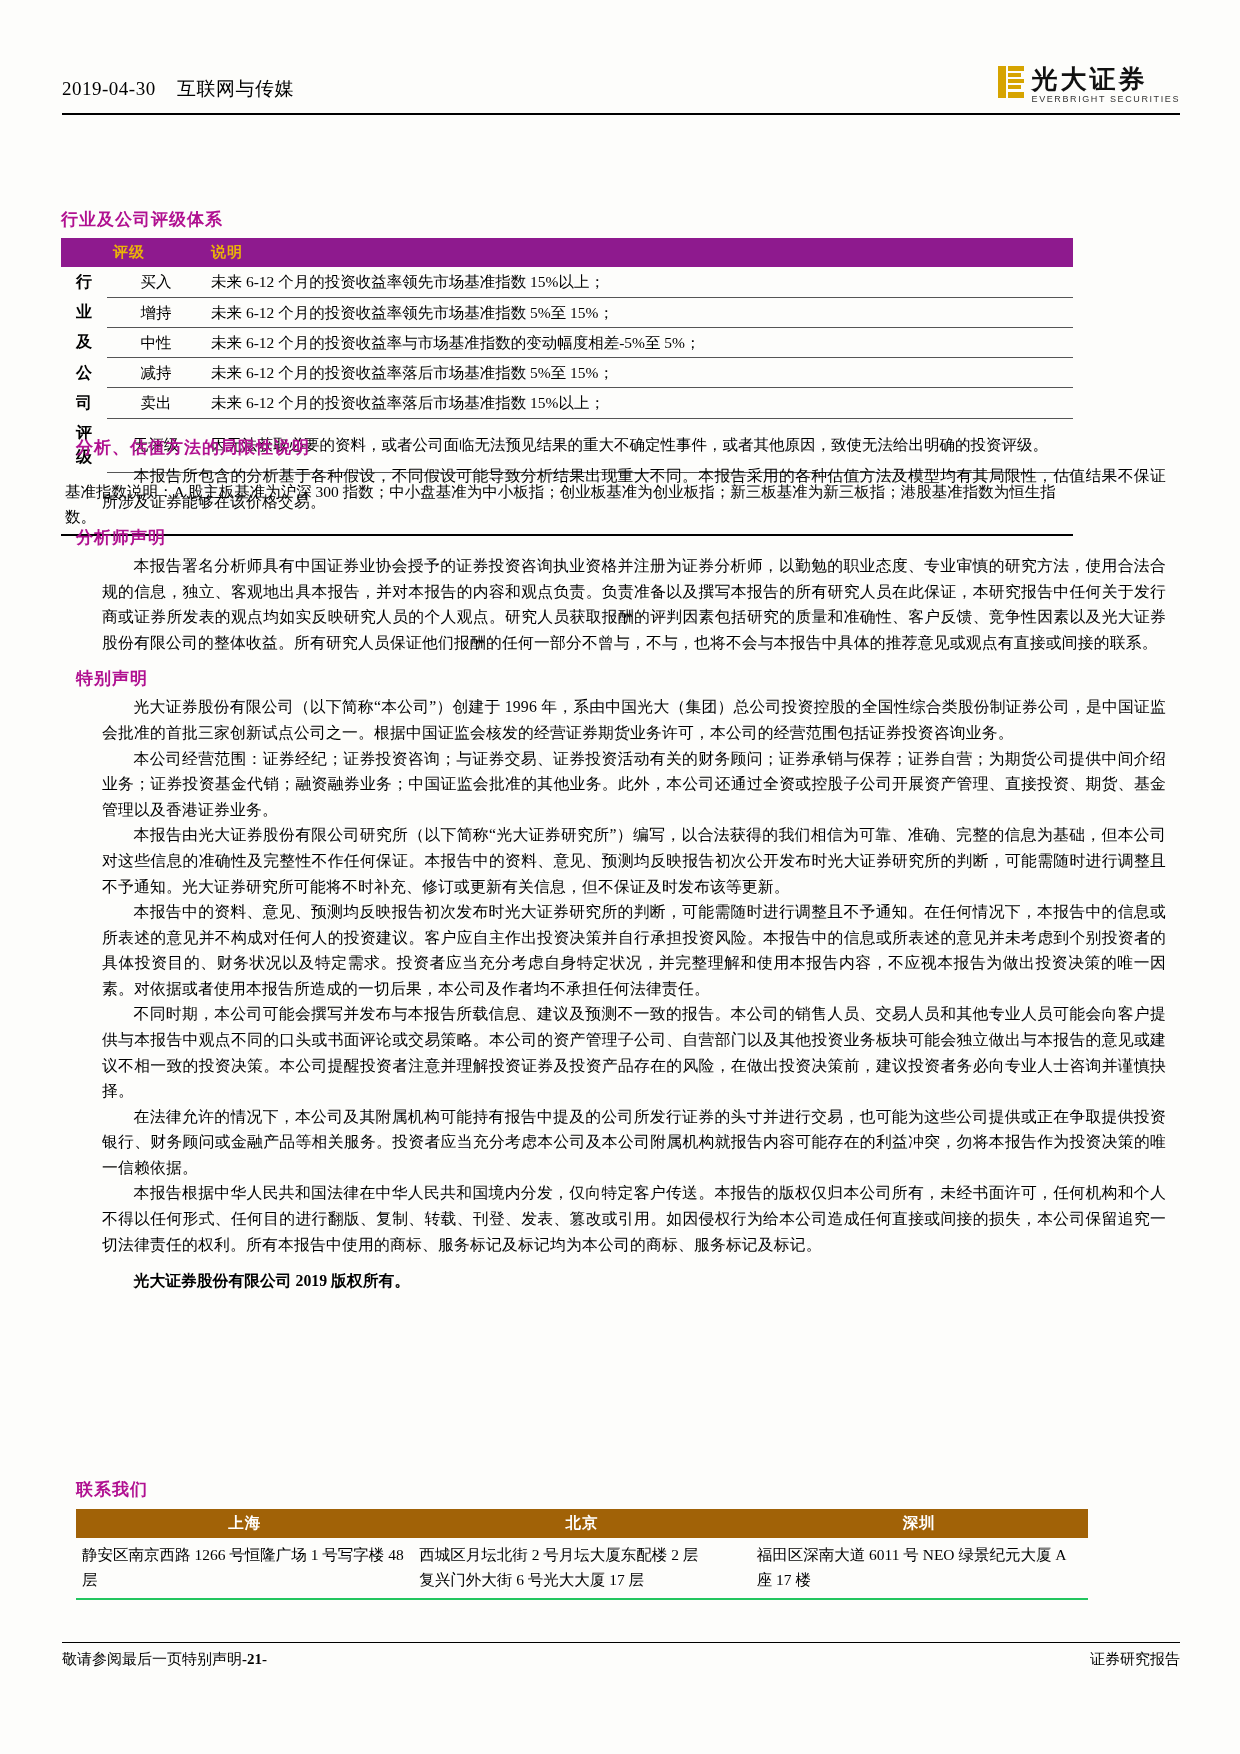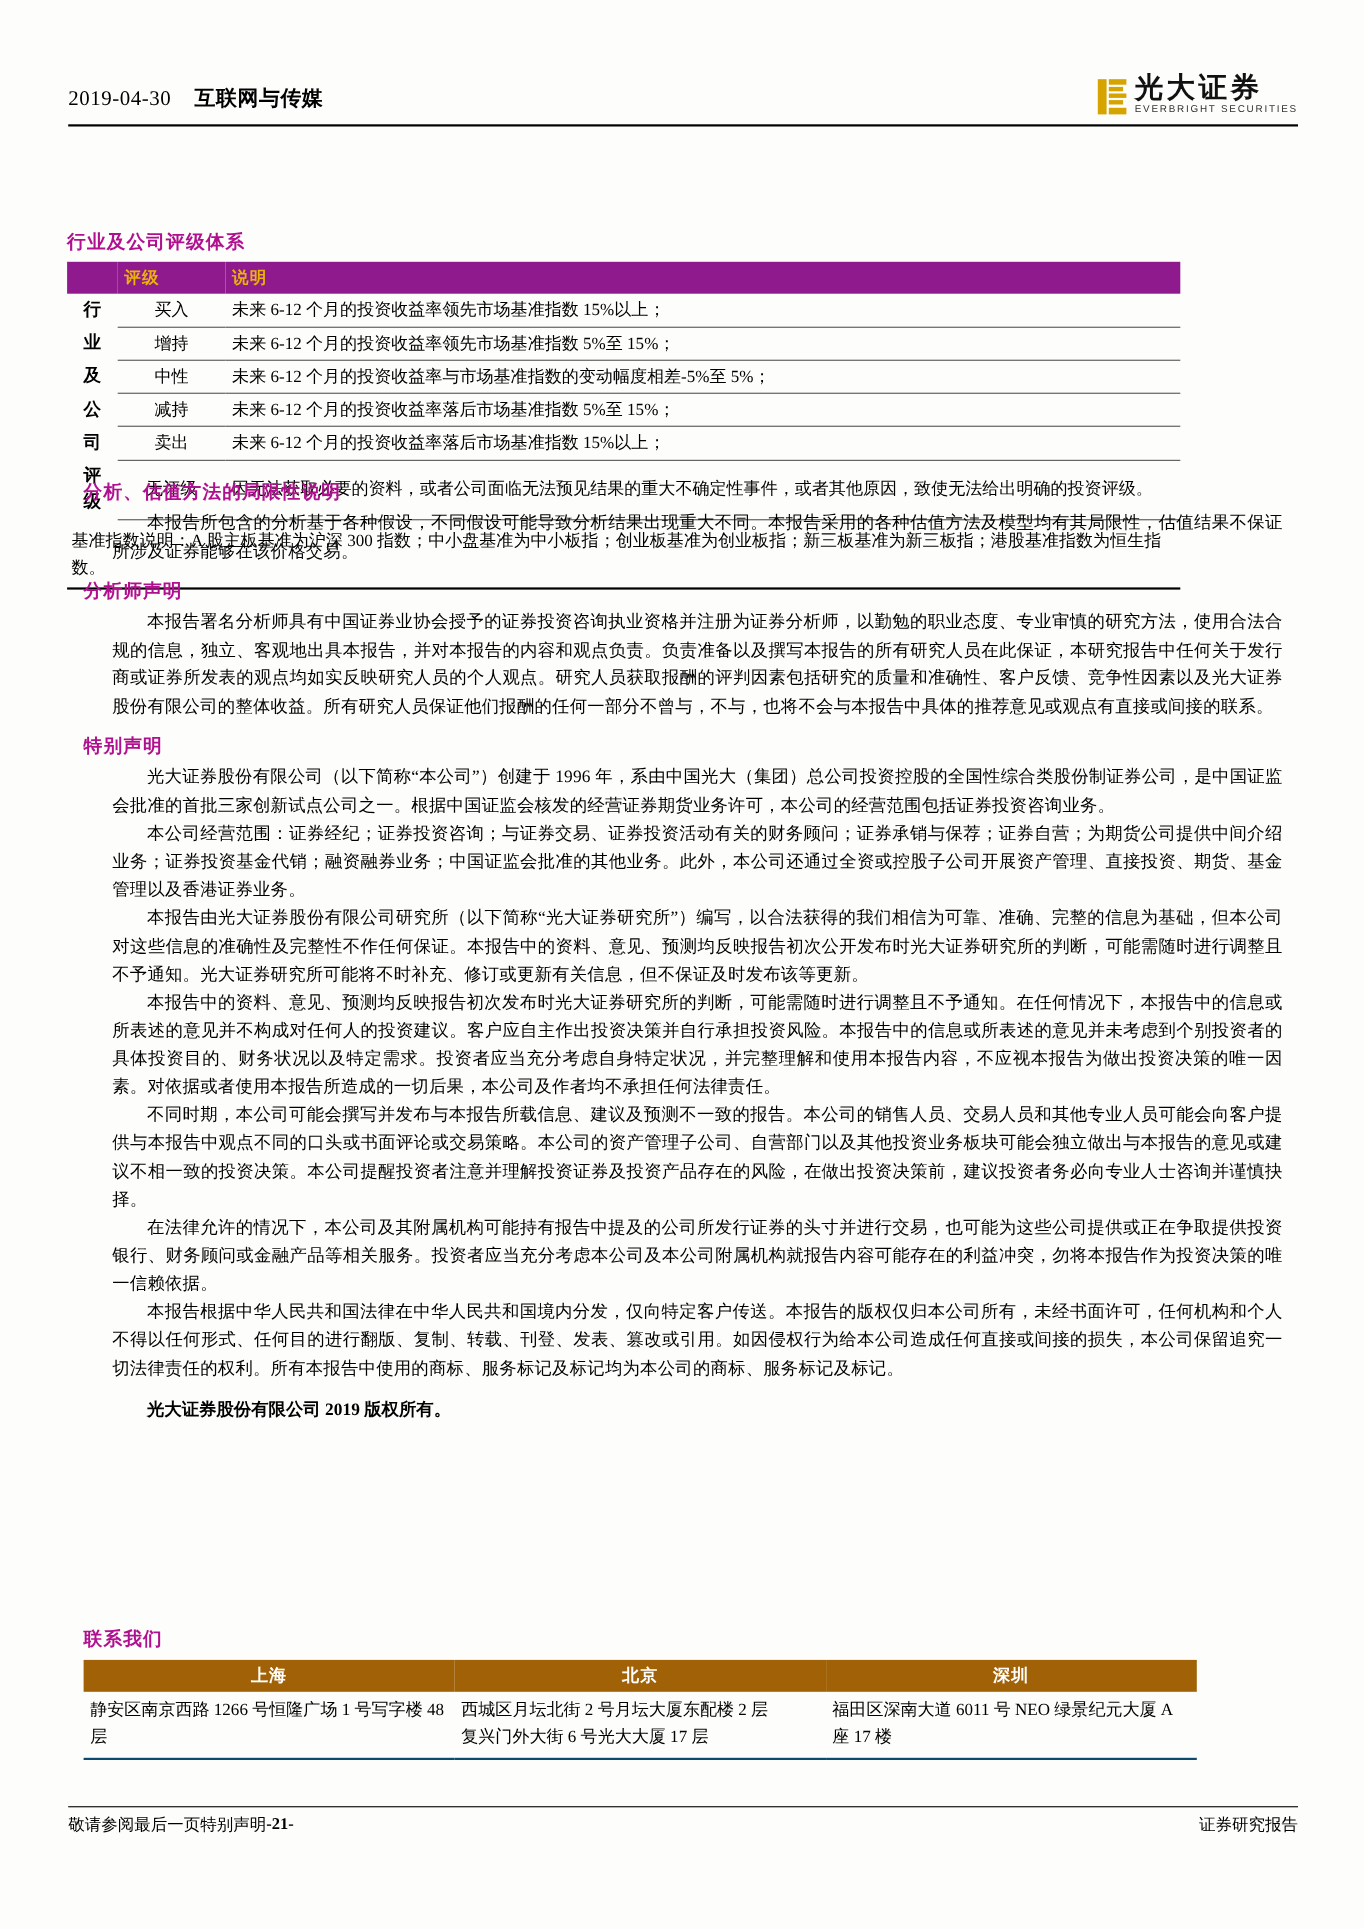--- a/index.html
+++ b/index.html
@@ -29,28 +29,28 @@
   }
   .header-left {
     position: absolute;
     left: 0;
     top: 10px;
     font-size: 19px;
     letter-spacing: 0.5px;
     white-space: nowrap;
   }
   .header-date { margin-right: 16px; }
-  .header-sector { font-weight: bold; margin-top: 14px; }
+  .header-sector { font-weight: normal; margin-top: 14px; }
 
   .logo {
     position: absolute;
     right: 0;
     top: 0;
     display: flex;
-    align-items: flex-end;
+    align-items: flex-start;
     gap: 8px;
   }
   .logo-mark {
     width: 26px;
     height: 32px;
     position: relative;
   }
   .logo-mark i {
     display: block;
     position: absolute;
@@ -193,21 +193,21 @@
     font-weight: bold;
     font-size: 15.5px;
     padding: 4px 0;
     text-align: center;
     letter-spacing: 1px;
   }
   table.contact td {
     vertical-align: top;
     padding: 4px 8px 6px 6px;
     line-height: 1.62;
-    border-bottom: 2px solid #0c4a6e;
+    border-bottom: 2px solid #22c55e;
   }
 
   
   .footer-rule {
     position: absolute;
     left: 62px;
     top: 1642px;
     width: 1118px;
     height: 1px;
     background: #000;

